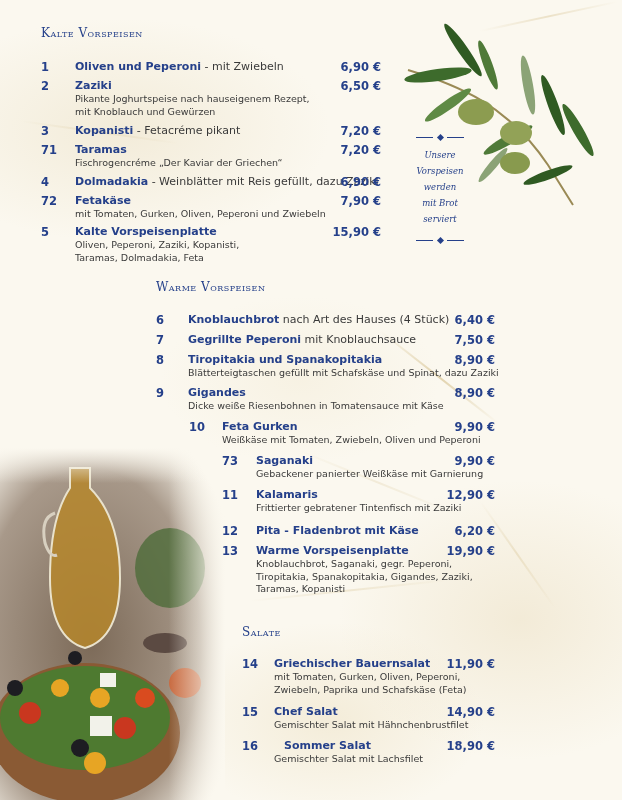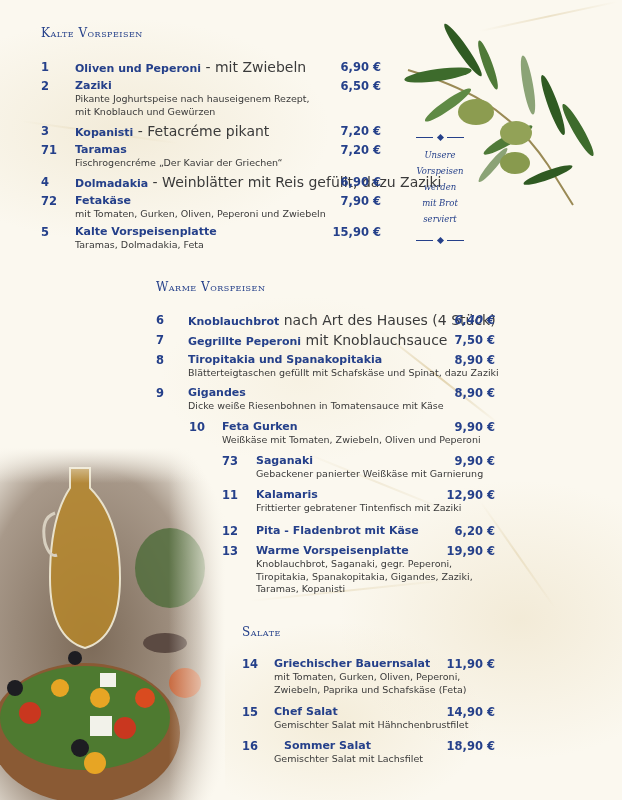--- a/index.html
+++ b/index.html
@@ -25,21 +25,21 @@
     font-family: "DejaVu Serif", serif;
     color: #25408a;
     font-variant: small-caps;
     letter-spacing: 0.5px;
     font-size: 12px;
     font-weight: normal;
   }
   .row { position: absolute; font-size: 11px; line-height: 14px; }
   .num { position: absolute; left: 0; top: 0; color: #25408a; font-weight: bold; font-size: 11.5px; }
   .name { position: absolute; top: 0; color: #25408a; font-weight: bold; font-size: 11px; white-space: nowrap; }
-  .inline-desc { font-weight: normal; color: #3a3a3a; font-size: 14px; }
+  .inline-desc { font-weight: normal; color: #3a3a3a; font-size: 11px; }
   .desc { position: absolute; color: #3a3a3a; font-size: 9.5px; line-height: 12.5px; white-space: nowrap; }
   .price { position: absolute; top: 0; color: #25408a; font-weight: bold; font-size: 11.5px; text-align: right; white-space: nowrap; margin-left: 48px; }
   .note {
     position: absolute; left: 413px; top: 133px; width: 54px; text-align: center;
     font-family: "DejaVu Serif", serif; font-style: italic; color: #25408a; font-size: 8.5px; line-height: 16px;
   }
   .divider { position: absolute; left: 416px; width: 48px; height: 8px; }
   .divider::before, .divider::after { content: ""; position: absolute; top: 3.5px; width: 17px; height: 1.5px; background: #25408a; }
   .divider::before { left: 0; } .divider::after { right: 0; }
   .divider .dot { position: absolute; left: 21.5px; top: 1.5px; width: 5px; height: 5px; background: #25408a; transform: rotate(45deg); }
@@ -177,30 +177,31 @@
   <div class="desc" style="left:34px;top:14px;">
     <div>mit Tomaten, Gurken, Oliven, Peperoni und Zwiebeln</div>
   </div>
 </div>
 
 <div class="row" style="left:41px;top:225px;width:340px;height:40px;">
   <span class="num">5</span>
   <span class="name" style="left:34px;">Kalte Vorspeisenplatte</span>
   <span class="price" style="right:0;">15,90 €</span>
   <div class="desc" style="left:34px;top:14px;">
+    <div>Oliven, Peperoni, Zaziki, Kopanisti,</div>
     <div>Taramas, Dolmadakia, Feta</div>
   </div>
 </div>
 
 <h2 class="heading" style="left:156px;top:280px;">Warme Vorspeisen</h2>
 
 <div class="row" style="left:156px;top:313px;width:339px;height:14px;">
   <span class="num">6</span>
   <span class="name" style="left:32px;"><span>Knoblauchbrot</span><span class="inline-desc"> nach Art des Hauses (4 Stück)</span></span>
-  <span class="price" style="right:0;font-style:italic;">6,40 €</span>
+  <span class="price" style="right:0;">6,40 €</span>
 </div>
 
 <div class="row" style="left:156px;top:333px;width:339px;height:14px;">
   <span class="num">7</span>
   <span class="name" style="left:32px;"><span>Gegrillte Peperoni</span><span class="inline-desc"> mit Knoblauchsauce</span></span>
   <span class="price" style="right:0;">7,50 €</span>
 </div>
 
 <div class="row" style="left:156px;top:353px;width:339px;height:28px;">
   <span class="num">8</span>

